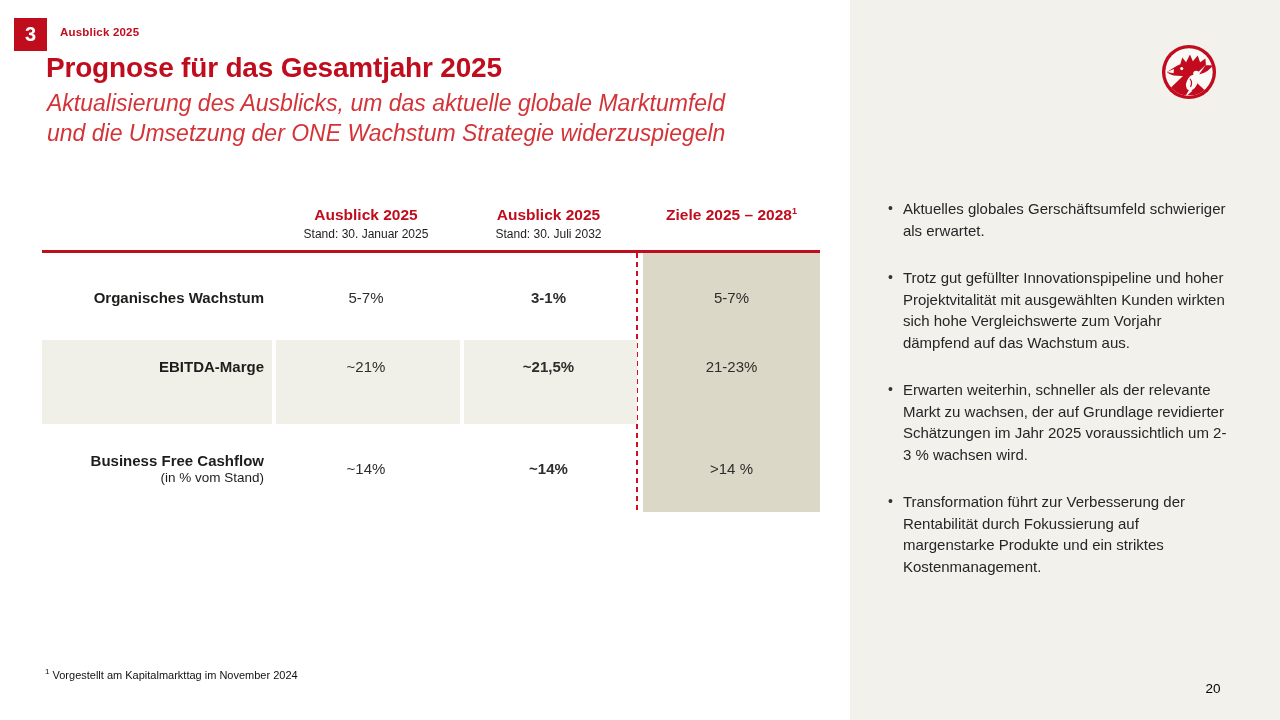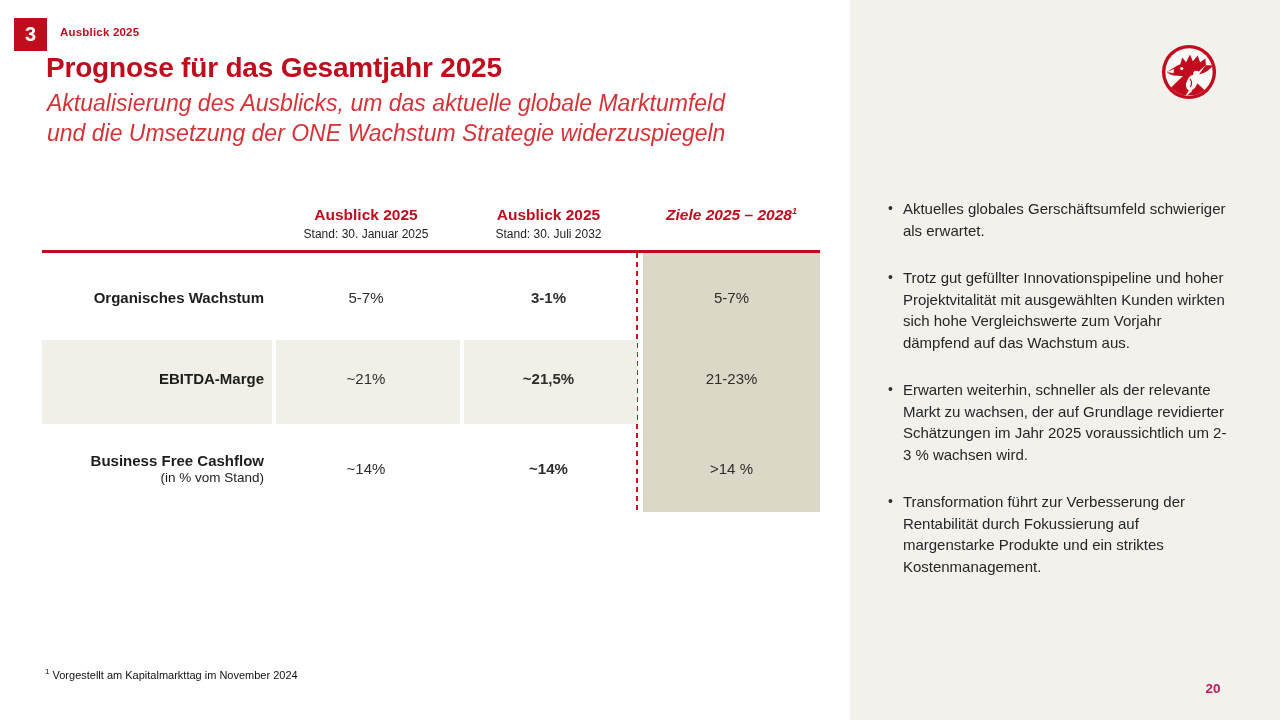--- a/index.html
+++ b/index.html
@@ -38,44 +38,44 @@
   .stripe{position:absolute;top:340px;height:84px;background:var(--stripe_bg);}
   .stripe.s1{left:42px;width:230px;}
   .stripe.s2{left:276px;width:184px;}
   .stripe.s3{left:464px;width:173px;}
   .table-rule{position:absolute;left:42px;top:250px;width:778px;height:3px;background:var(--brand_red);}
 
   
   .th{position:absolute;top:206px;text-align:center;}
   .th.c1{left:272px;width:188px;}
   .th.c2{left:460px;width:177px;}
-  .th.c3{left:643px;width:177px;font-style:italic;}
+  .th.c3{left:643px;width:177px;}
   .th-title{color:var(--brand_red);font-size:15.5px;font-weight:bold;}
   .th-title sup{font-size:9px;}
   .th-sub{color:var(--text_dark);font-size:12px;margin-top:3px;}
 
   
   .cell{position:absolute;display:flex;align-items:center;justify-content:center;
     font-size:15px;color:var(--value_color);}
   .cell.label{left:52px;width:212px;justify-content:flex-start;text-align:left;
     font-size:15px;font-weight:bold;color:var(--text_dark);flex-direction:column;align-items:flex-end;}
   .cell.label .note{font-size:13.5px;font-weight:normal;margin-top:1px;}
   .cell.c1{left:272px;width:188px;}
   .cell.c2{left:460px;width:177px;font-weight:bold;}
   .cell.c3{left:643px;width:177px;}
   .r1{top:254px;height:86px;}
-  .r2{top:340px;height:76px;}
+  .r2{top:328px;height:76px;}
   .r3{top:424px;height:88px;}
   .cell.label.r1,.cell.label.r2,.cell.label.r3{justify-content:center;}
 
   
   .footnote{position:absolute;left:45px;top:667px;font-size:11px;color:#111;}
   .footnote sup{font-size:8px;}
   .page-number{position:absolute;left:1190px;top:681px;width:46px;text-align:center;
-    font-size:13.5px;font-weight:bold;color:#be185d;}
+    font-size:13.5px;font-weight:normal;color:#000000;}
 </style>
 </head>
 <body>
 
 <div class="slide">
 
   <div class="sidebar"></div>
 
   <div class="section-chip">3</div>
   <div class="section-label">Ausblick 2025</div>

